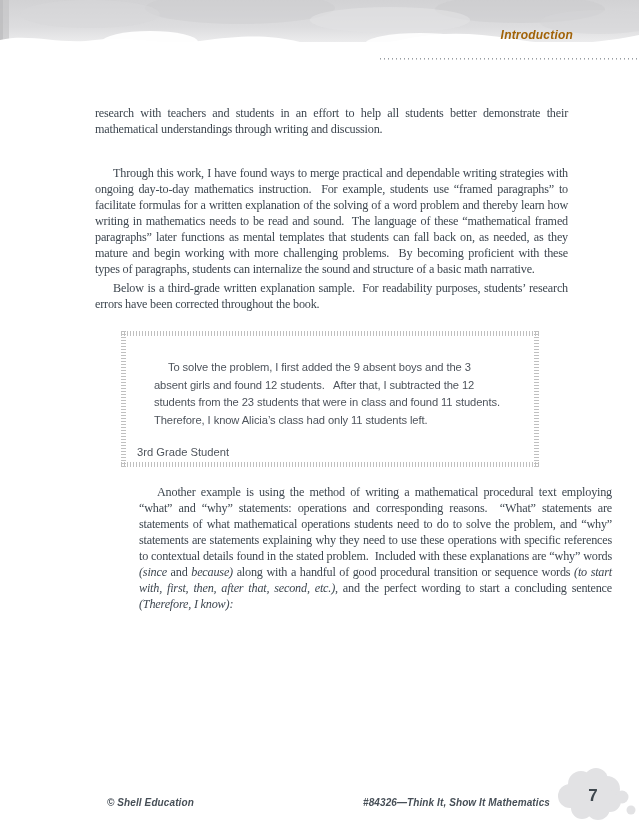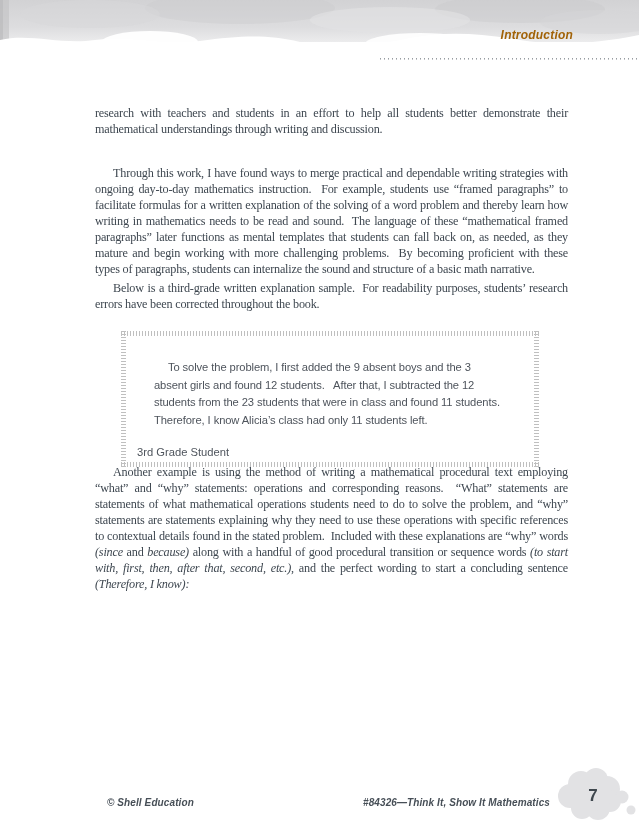--- a/index.html
+++ b/index.html
@@ -50,21 +50,21 @@
     line-height: 16px;
     letter-spacing: -0.2px;
     color: #3e4750;
     text-align: justify;
     white-space: pre-wrap;
   }
   .body-para em { font-style: italic; }
   .p1 { top: 105px; text-indent: 0; }
   .p2 { top: 150px; text-indent: 18px; margin-top: 15px; }
   .p3 { top: 280px; text-indent: 18px; }
-  .p4 { top: 464px; text-indent: 18px; }
+  .p4 { top: 484px; text-indent: 18px; margin-left: 44px; }
 
   
   .sample-box {
     position: absolute;
     left: 26px;
     top: 331px;
     width: 418px;
     box-sizing: border-box;
     min-height: 100px;
     background-color: #ffffff;

